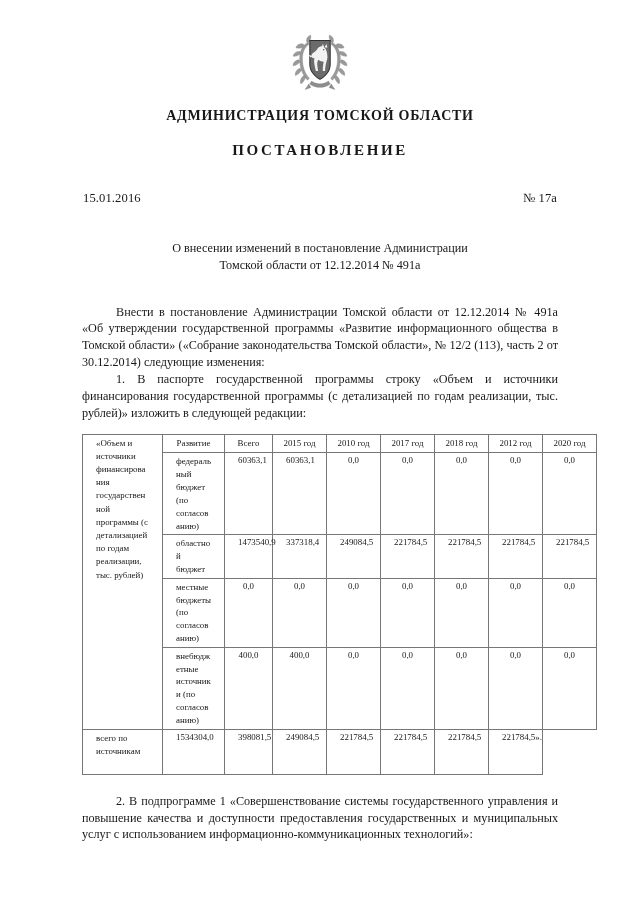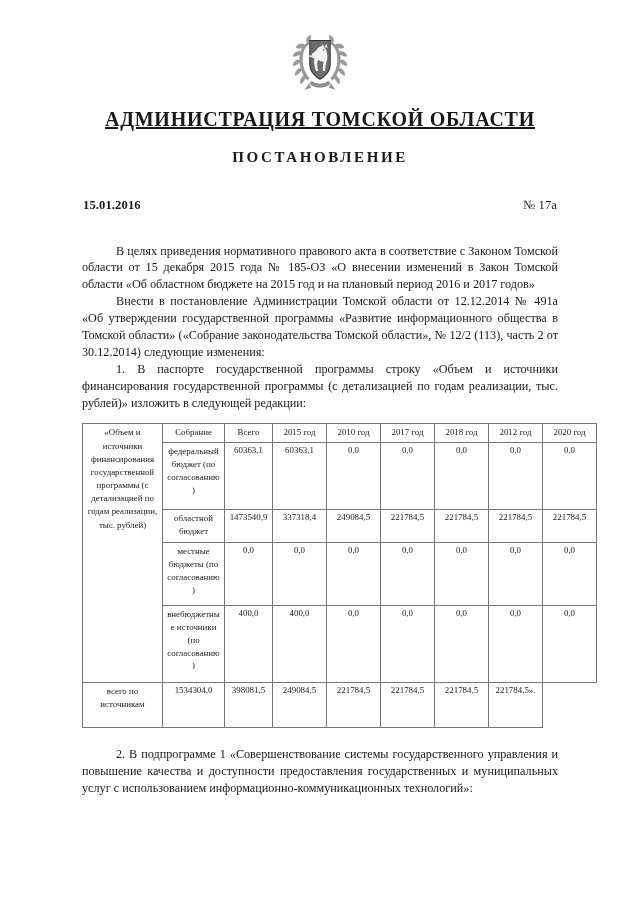--- a/index.html
+++ b/index.html
@@ -33,46 +33,45 @@
   .emblem {
     width: 56px;
     height: 62px;
     display: block;
   }
 
   
   .org-title {
     margin-top: 13px;
     text-align: center;
-    font-size: 20px;
+    font-size: 14px;
     font-weight: bold;
     letter-spacing: 0.75px;
     line-height: 1.1;
     white-space: nowrap;
-    text-decoration: underline;
   }
   .doc-kind {
     margin-top: 19px;
     text-align: center;
     font-size: 15px;
     font-weight: bold;
     letter-spacing: 2.6px;
     line-height: 1.1;
   }
 
   
   .meta-row {
     margin-top: 32px;
     display: flex;
     justify-content: space-between;
     align-items: baseline;
     font-size: 12.6px;
     padding: 0 1px;
   }
-  .meta-row .doc-date { letter-spacing: 0.1px; font-weight: bold; }
+  .meta-row .doc-date { letter-spacing: 0.1px; }
   .meta-row .doc-number { letter-spacing: 0.1px; }
 
   
   .subject {
     margin-top: 34px;
     text-align: center;
     font-size: 12.2px;
     line-height: 1.38;
   }
   .subject div { white-space: nowrap; }
@@ -95,26 +94,25 @@
   table.fin {
     margin-top: 12px;
     width: 476px;
     border-collapse: collapse;
     table-layout: fixed;
     font-size: 8.9px;
     line-height: 1.31;
   }
   table.fin td, table.fin th {
     border: 1px solid #767676;
-    padding: 2px 4px;
+    padding: 2px 13px;
     vertical-align: top;
     font-weight: normal;
     word-wrap: break-word;
     overflow-wrap: break-word;
-    text-align: center;
   }
   table.fin th {
     text-align: center;
     vertical-align: middle;
     font-size: 8.9px;
     padding: 3px 2px;
     white-space: nowrap;
   }
   td.label-col {
     width: 80px;
@@ -187,43 +185,46 @@
   </div>
 
   <div class="org-title">АДМИНИСТРАЦИЯ ТОМСКОЙ ОБЛАСТИ</div>
   <div class="doc-kind">ПОСТАНОВЛЕНИЕ</div>
 
   <div class="meta-row">
     <span class="doc-date">15.01.2016</span>
     <span class="doc-number">№ 17а</span>
   </div>
 
+  <div class="subject">
+    <div>О внесении изменений в постановление Администрации</div>
+    <div>Томской области от 12.12.2014 № 491а</div>
+  </div>
 
   <div class="body-block">
-    <p class="para">В целях приведения нормативного правового акта в соответствие с Законом Томской области от 15 декабря 2015 года № 185-ОЗ «О внесении изменений в Закон Томской области «Об областном бюджете на 2015 год и на плановый период 2016 и 2017 годов»</p>
     <p class="para">Внести в постановление Администрации Томской области от 12.12.2014 № 491а «Об утверждении государственной программы «Развитие информационного общества в Томской области» («Собрание законодательства Томской области», № 12/2 (113), часть 2 от 30.12.2014) следующие изменения:</p>
     <p class="para">1. В паспорте государственной программы строку «Объем и источники финансирования государственной программы (с детализацией по годам реализации, тыс. рублей)» изложить в следующей редакции:</p>
   </div>
 
   <table class="fin">
     <colgroup>
       <col style="width:80px">
       <col style="width:62px">
       <col class="c-total">
       <col class="c-year">
         <col class="c-year">
         <col class="c-year">
       <col class="c-year">
         <col class="c-year">
         <col class="c-year">
     </colgroup>
     <tbody>
       <tr>
         <td class="label-col" rowspan="5">«Объем и источники финансирования государственной программы (с детализацией по годам реализации, тыс. рублей)</td>
-        <th>Собрание</th>
+        <th>Развитие</th>
         <th>Всего</th>
         <th>2015 год</th>
         <th>2010 год</th>
         <th>2017 год</th>
         <th>2018 год</th>
         <th>2012 год</th>
         <th>2020 год</th>
       </tr>
 
       <tr>

